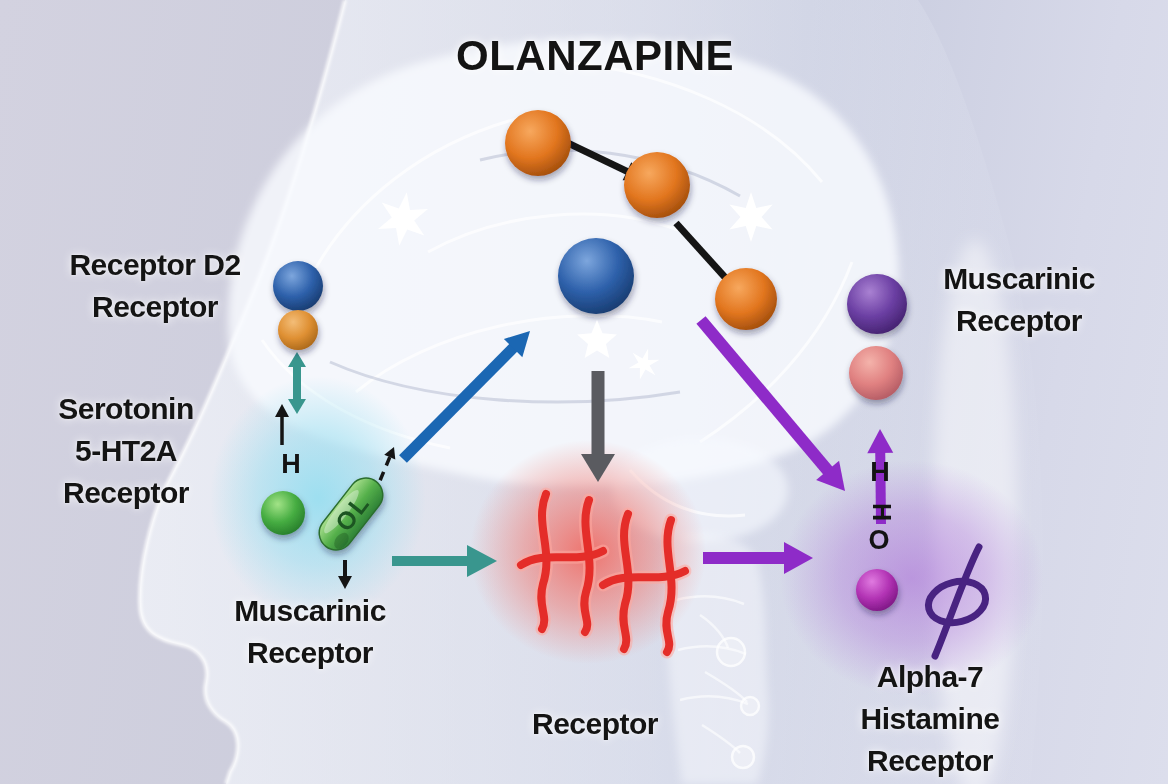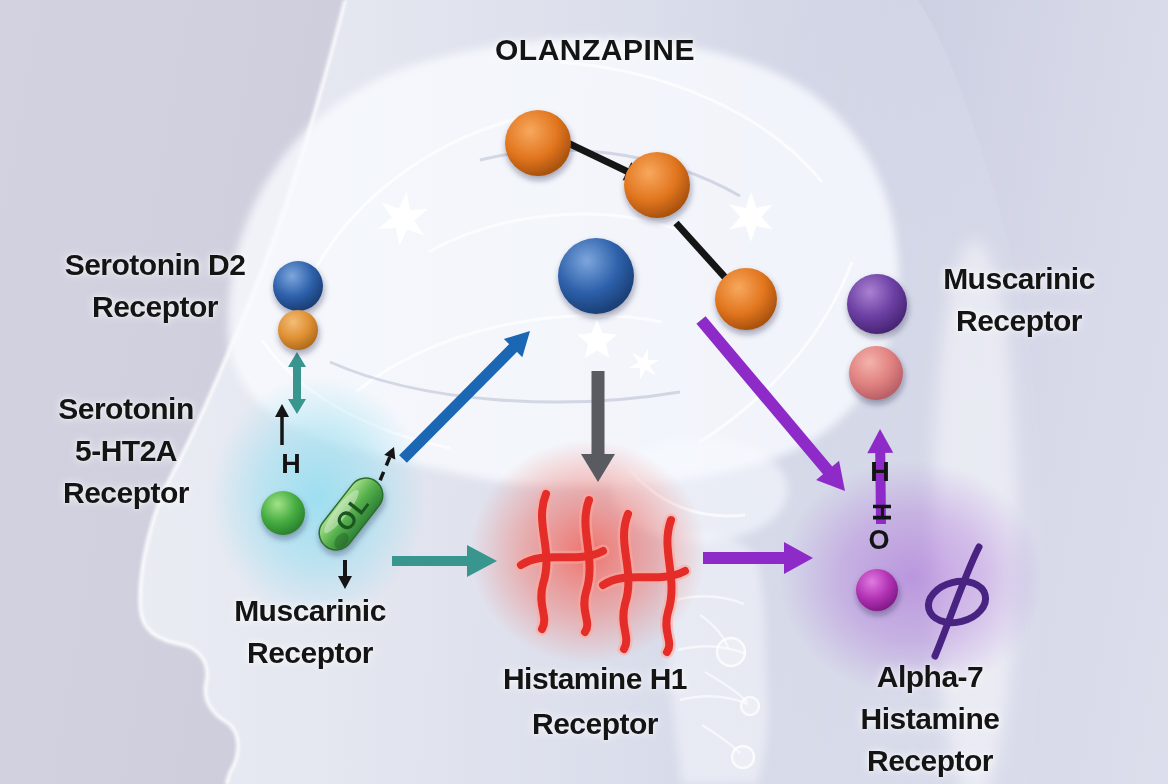--- a/index.html
+++ b/index.html
@@ -7,21 +7,21 @@
     position:relative;width:1168px;height:784px;overflow:hidden;
     font-family:"Liberation Sans",sans-serif;
     background:linear-gradient(100deg,#d3d2e0 0%,#cccddc 38%,#c7cbde 62%,#d7d9e9 86%,#dcdeec 100%);
   }
   .stage svg{position:absolute;inset:0;}
   .label{
     position:absolute;text-align:center;font-weight:bold;color:#141414;
     line-height:1.4;letter-spacing:-0.5px;
     text-shadow:0 0 10px rgba(255,255,255,.9),0 0 3px rgba(255,255,255,.6);
   }
-  .title{font-size:30px;letter-spacing:0.5px;line-height:1.1;}
+  .title{font-size:42px;letter-spacing:0.5px;line-height:1.1;}
   .lbl30{font-size:30px;}
   .lbl-hist{line-height:1.5;}
   .brain-line{stroke:rgba(255,255,255,.68);stroke-width:3;fill:none;}
   .brain-shade{stroke:rgba(148,158,186,.35);stroke-width:3;fill:none;}
   .spine-line{stroke:rgba(255,255,255,.6);stroke-width:2.5;fill:none;}
   .spine-node{stroke:rgba(255,255,255,.75);stroke-width:2.5;fill:rgba(255,255,255,.22);}
   .hs-under{stroke:#ffa9a0;stroke-width:13;opacity:.55;fill:none;stroke-linecap:round;}
   .hs-main{stroke:#e42d29;stroke-width:8;fill:none;stroke-linecap:round;}
   .phi{stroke:#482381;stroke-width:7;fill:none;stroke-linecap:round;}
   .letter{font-family:"Liberation Sans",sans-serif;font-weight:bold;fill:#131313;}
@@ -257,37 +257,37 @@
 
   <text class="letter" x="291" y="473" font-size="27" text-anchor="middle">H</text>
   <text class="letter" x="880" y="481" font-size="27" text-anchor="middle">H</text>
   <text class="letter" x="882" y="521" font-size="25" text-anchor="middle" transform="rotate(90 882 512)">H</text>
   <text class="letter" x="879" y="549" font-size="27" text-anchor="middle">O</text>
 </svg>
 
 <div class="label title" style="left:420px;top:33px;width:350px;">OLANZAPINE</div>
 
 <div class="label lbl30" style="left:30px;top:244px;width:250px;">
-  <span>Serotonin D2</span><br>
+  <span>Receptor D2</span><br>
   <span>Receptor</span>
 </div>
 
 <div class="label lbl30" style="left:22px;top:388px;width:208px;">
   <span>Serotonin</span><br>
   <span>5-HT2A</span><br>
   <span>Receptor</span>
 </div>
 
 <div class="label lbl30" style="left:198px;top:590px;width:224px;">
   <span>Muscarinic</span><br>
   <span>Receptor</span>
 </div>
 
 <div class="label lbl30 lbl-hist" style="left:462px;top:656px;width:266px;">
-  <span>Histamine H1</span><br>
+  <br>
   <span>Receptor</span>
 </div>
 
 <div class="label lbl30" style="left:900px;top:258px;width:238px;">
   <span>Muscarinic</span><br>
   <span>Receptor</span>
 </div>
 
 <div class="label lbl30" style="left:816px;top:656px;width:228px;">
   <span>Alpha-7</span><br>

